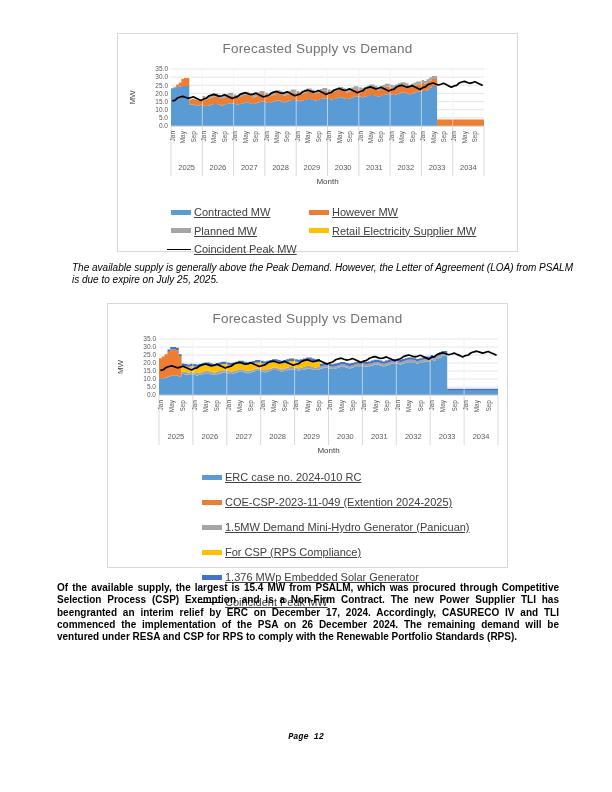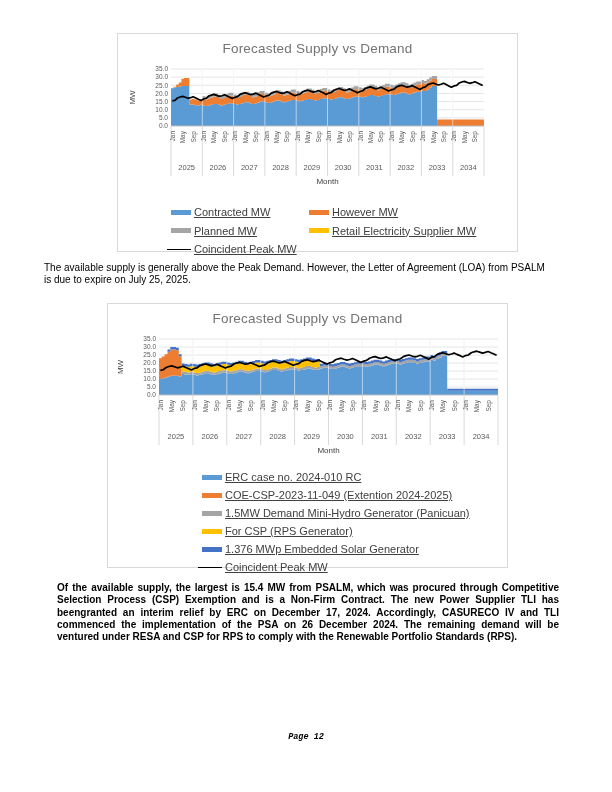--- a/index.html
+++ b/index.html
@@ -12,26 +12,26 @@
   .chart1{left:117px;top:33px;width:401px;height:219px;}
   .chart2{left:107px;top:303px;width:401px;height:265px;}
   .chart-title{
     position:absolute;top:7px;left:0;right:0;text-align:center;
     font-size:13.5px;color:#737373;letter-spacing:.2px;
   }
   svg.plot{position:absolute;left:0;top:0;}
   svg text{font-family:"Liberation Sans",sans-serif;}
   .legend{position:absolute;font-size:11px;color:#404040;text-decoration:underline;}
   .legend1{left:53px;top:172px;display:grid;grid-template-columns:138px auto;row-gap:6.5px;}
-  .legend2{left:94px;top:167px;display:grid;grid-template-columns:auto;row-gap:6px;}
+  .legend2{left:94px;top:167px;display:grid;grid-template-columns:auto;row-gap:13px;}
   .li{display:flex;align-items:center;white-space:nowrap;}
   .sw{width:20px;height:5px;margin-right:3px;flex:none;}
   .sw.line{width:24px;height:0;border-top:1.7px solid #000;background:none;margin-left:-4px;}
   .para{position:absolute;font-size:10px;line-height:12.3px;margin:0;color:#000;}
-  .p1{left:44px;top:262px;width:502px;}
+  .p1{left:72px;top:262px;width:502px;font-style:italic;}
   .p2{left:57px;top:582px;width:502px;text-align:justify;font-weight:bold;}
   .footer{
     position:absolute;left:0;right:0;top:732px;text-align:center;
     font-size:8.5px;font-style:italic;font-weight:bold;color:#000;font-family:Liberation Mono, monospace;
   }
 </style>
 </head>
 <body>
 
 <div class="page">
@@ -263,21 +263,21 @@
         <div class="li">
           <span class="sw" style="background: rgb(237, 125, 49);"></span>
           <span>COE-CSP-2023-11-049 (Extention 2024-2025)</span>
         </div>
         <div class="li">
           <span class="sw" style="background: rgb(165, 165, 165);"></span>
           <span>1.5MW Demand Mini-Hydro Generator (Panicuan)</span>
         </div>
         <div class="li">
           <span class="sw" style="background: rgb(255, 192, 0);"></span>
-          <span>For CSP (RPS Generator)</span>
+          <span>For CSP (RPS Compliance)</span>
         </div>
         <div class="li">
           <span class="sw" style="background: rgb(68, 114, 196);"></span>
           <span>1.376 MWp Embedded Solar Generator</span>
         </div>
         <div class="li">
           <span class="sw line" style="border-top-color: rgb(0, 0, 0);"></span>
           <span>Coincident Peak MW</span>
         </div>
       </div>

